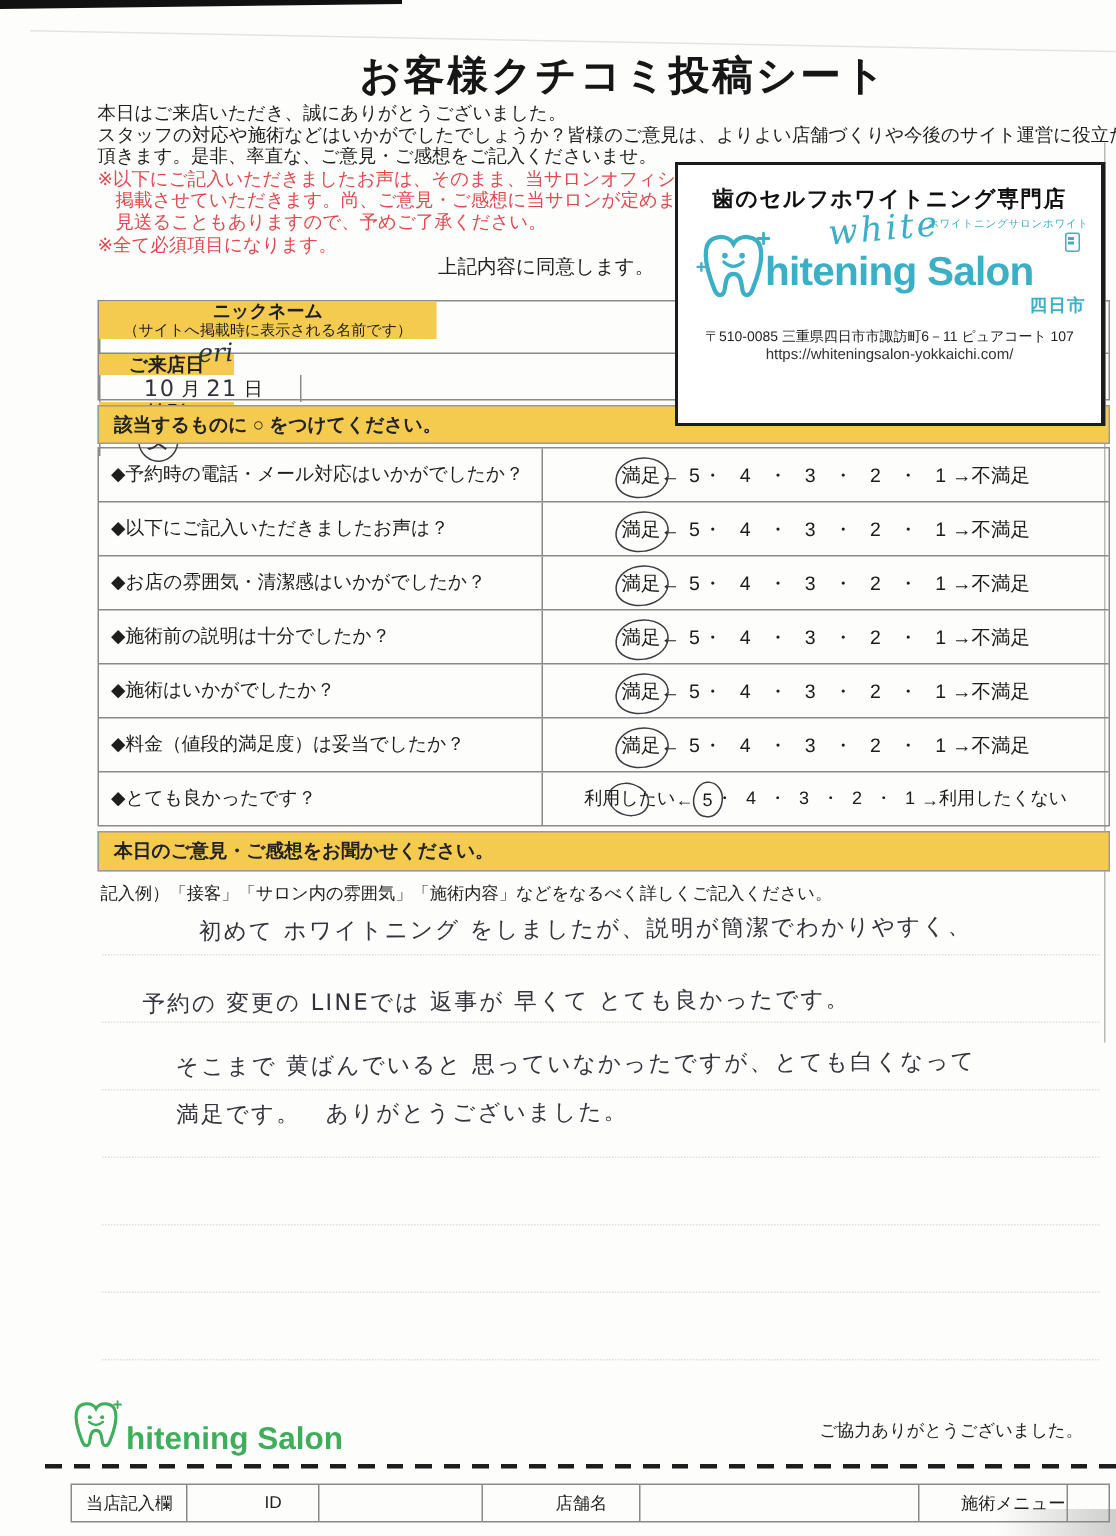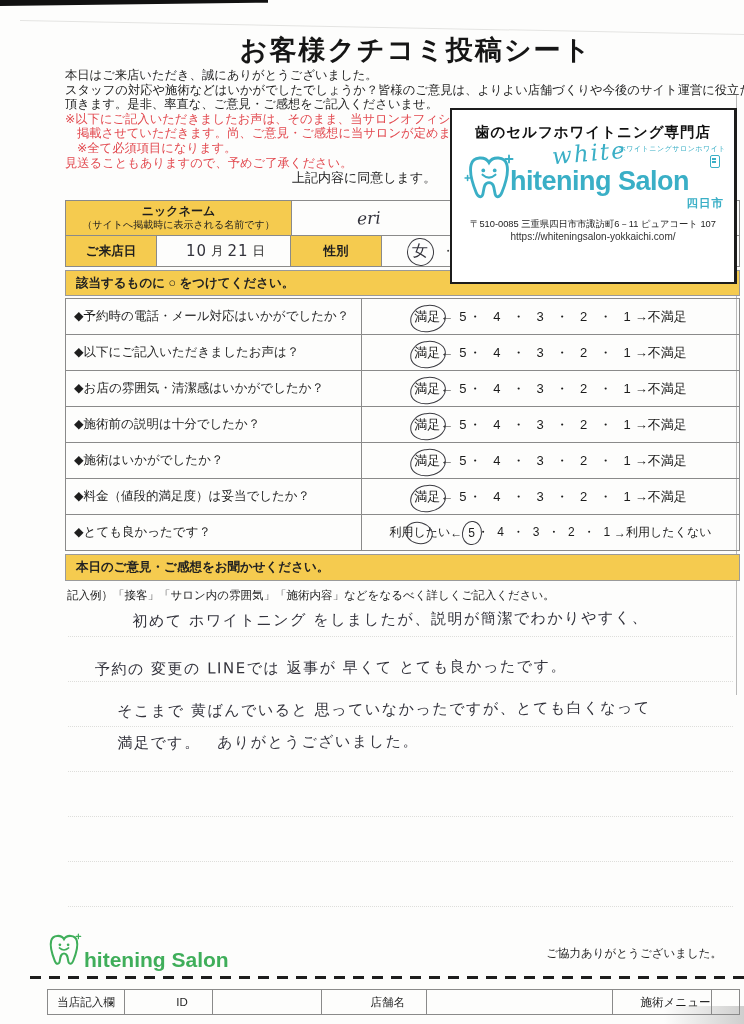--- a/index.html
+++ b/index.html
@@ -42,21 +42,21 @@
   .mini-brush::after{content:'';position:absolute;left:1px;top:2px;width:4px;height:1.5px;background:#3aafc6;
                      box-shadow:0 3px 0 #3aafc6;}
   .branch{position:absolute;right:10px;top:52px;font-size:11.5px;font-weight:700;color:#3aafc6;letter-spacing:1px;}
   .card-address{margin-top:8px;font-size:9.3px;color:#222;letter-spacing:0;}
   .card-phone{margin-top:1px;font-size:22px;font-weight:600;color:#111;letter-spacing:1px;}
   .card-phone .phone-icon{font-size:19px;margin-right:2px;}
   .card-url{margin-top:0px;font-size:10px;color:#333;}
 
   
   .profile{position:absolute;left:65px;top:200px;width:675px;border:1px solid #8a8a8a;box-sizing:border-box;z-index:5;}
-  .p-row{display:flex;}
+  .p-row{display:flex;flex-direction:column;}
   .p-row1{height:34px;border-bottom:1px solid #8a8a8a;}
   .p-row2{height:30px;}
   .cell{display:flex;align-items:center;justify-content:center;box-sizing:border-box;}
   .cell-label{background:#f5cb4f;flex-direction:column;line-height:1.15;}
   .nick-label{width:225px;font-size:12px;font-weight:600;}
   .nick-note{font-size:10px;font-weight:400;}
   .nick-value{flex:1;justify-content:flex-start;padding-left:65px;border-left:1px solid #8a8a8a;}
   .visit-label{width:90px;font-size:12.5px;font-weight:600;}
   .visit-value{width:135px;border-left:1px solid #8a8a8a;border-right:1px solid #8a8a8a;}
   .gender-label{width:90px;font-size:12.5px;font-weight:600;}
@@ -139,22 +139,22 @@
 
   <div class="intro-wrap">
     <div class="intro-lines">
         <div>本日はご来店いただき、誠にありがとうございました。</div>
         <div>スタッフの対応や施術などはいかがでしたでしょうか？皆様のご意見は、よりよい店舗づくりや今後のサイト運営に役立たせて</div>
         <div>頂きます。是非、率直な、ご意見・ご感想をご記入くださいませ。</div>
       </div>
     <div class="red-lines">
         <div>※以下にご記入いただきましたお声は、そのまま、当サロンオフィシャル</div>
         <div>掲載させていただきます。尚、ご意見・ご感想に当サロンが定めます</div>
+        <div>見送ることもありますので、予めご了承ください。</div>
         <div>※全て必須項目になります。</div>
-        <div>見送ることもありますので、予めご了承ください。</div>
       </div>
   </div>
 
   <div class="agree">上記内容に同意します。</div>
 
   <div class="card">
     <div class="card-heading">歯のセルフホワイトニング専門店</div>
     <div class="card-logo">
       <svg class="tooth-svg" width="50" height="54" viewBox="0 0 70 74">
         <path d="M35 14 C30 5 13 5 10 17 C7 28 13 46 17 56 C20 64 26 64 27 55 C28 48 29 42 35 42 C41 42 42 48 43 55 C44 64 50 64 53 56 C57 46 63 28 60 17 C57 5 40 5 35 14 Z" fill="none" stroke="#3aafc6" stroke-width="4" stroke-linecap="round"></path>

